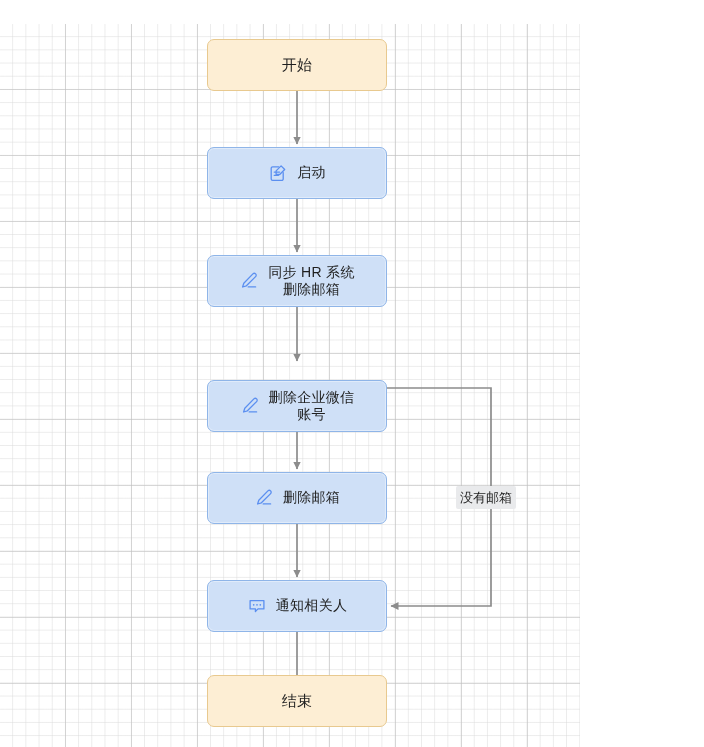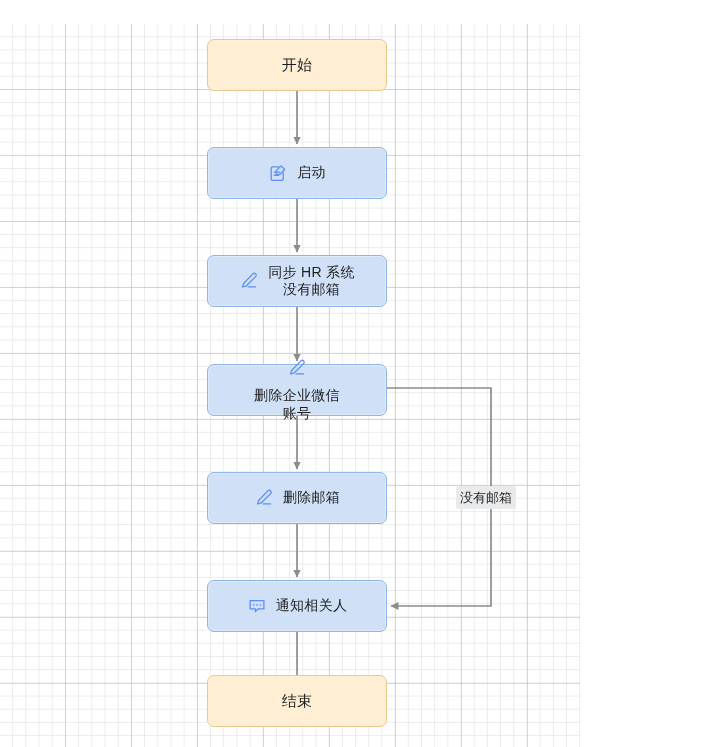--- a/index.html
+++ b/index.html
@@ -128,24 +128,24 @@
   </div>
 
   <div class="node task" style="left:207px; top:231px;">
     <span class="node-icon">
       <svg viewBox="0 0 20 20" width="20" height="20" fill="none" stroke="#5b8ff0" stroke-width="1.3" stroke-linecap="round" stroke-linejoin="round">
         <path d="M13.9 2.9a1.9 1.9 0 0 1 2.7 2.7L7.4 14.8 3.6 16l1.2-3.8z"></path>
         <path d="M9.2 15.9h7.4"></path>
       </svg>
     </span>
     <span class="node-label">同步 HR 系统
-没有邮箱</span>
+删除邮箱</span>
   </div>
 
-  <div class="node task" style="left:207px; top:340px;flex-direction:column;">
+  <div class="node task" style="left:207px; top:356px;">
     <span class="node-icon">
       <svg viewBox="0 0 20 20" width="20" height="20" fill="none" stroke="#5b8ff0" stroke-width="1.3" stroke-linecap="round" stroke-linejoin="round">
         <path d="M13.9 2.9a1.9 1.9 0 0 1 2.7 2.7L7.4 14.8 3.6 16l1.2-3.8z"></path>
         <path d="M9.2 15.9h7.4"></path>
       </svg>
     </span>
     <span class="node-label">删除企业微信
 账号</span>
   </div>
 

